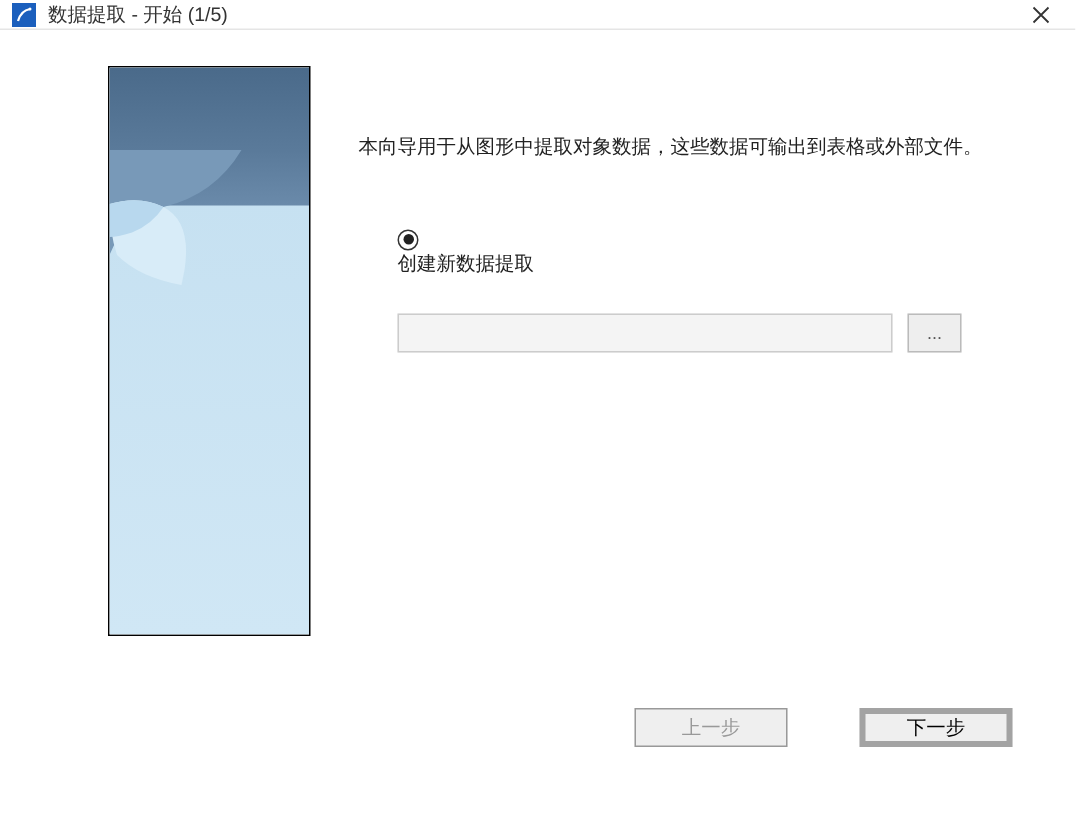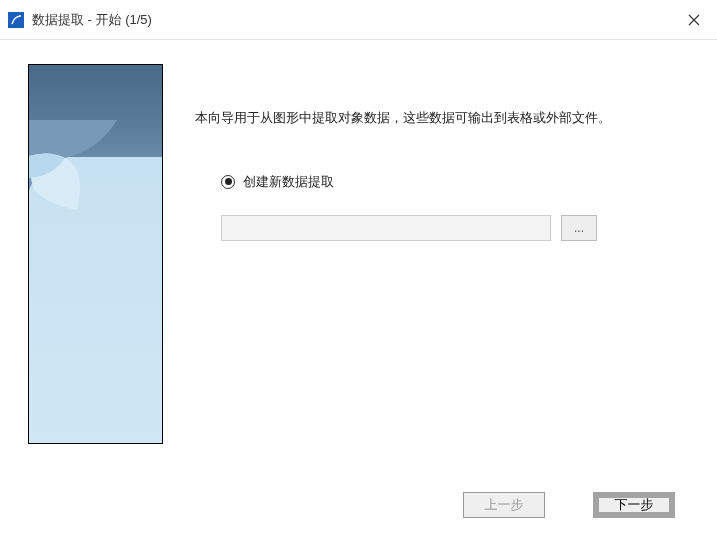--- a/index.html
+++ b/index.html
@@ -5,21 +5,21 @@
     * { box-sizing: border-box; margin: 0; padding: 0; }
     body {
       font-family: "Microsoft YaHei", "SimSun", Arial, sans-serif;
       font-size: 12px;
       background: #fff;
       width: 717px;
       height: 551px;
       overflow: hidden;
     }
     .titlebar {
-      height: 40px;
+      height: 20px;
       display: flex;
       align-items: center;
       padding: 0 0 0 8px;
       border-bottom: 1px solid #e5e5e5;
     }
     .titlebar .app-icon {
       width: 16px;
       height: 16px;
       background: #1b5fbd;
       margin-right: 8px;
@@ -39,20 +39,21 @@
       display: flex;
       align-items: center;
       justify-content: center;
       cursor: pointer;
     }
     .titlebar .close svg { display: block; }
     .content {
       display: flex;
       padding: 24px 28px 12px 28px;
       height: 452px;
+      margin-left: 44px;
     }
     .left-panel {
       width: 135px;
       height: 380px;
       border: 1.5px solid #000;
       position: relative;
       overflow: hidden;
       flex-shrink: 0;
     }
     .page-bg {
@@ -81,25 +82,25 @@
       padding-top: 44px;
     }
     .intro {
       font-size: 13px;
       color: #222;
       margin-bottom: 44px;
       line-height: 1.6;
     }
     .radio-row {
       display: flex;
-      align-items: center;
       margin-bottom: 24px;
       padding-left: 26px;
       font-size: 13px;
       color: #222;
+      flex-direction: column;
     }
     .radio {
       width: 14px;
       height: 14px;
       border: 1px solid #333;
       border-radius: 50%;
       margin-right: 8px;
       display: flex;
       align-items: center;
       justify-content: center;
@@ -139,36 +140,36 @@
       font-size: 12px;
       color: #555;
     }
     .footer {
       display: flex;
       justify-content: flex-end;
       gap: 48px;
       padding: 0 42px 20px 0;
     }
     .btn {
-      width: 82px;
+      width: 102px;
       height: 26px;
       border: 1px solid #999;
       background: #efefef;
       font-size: 13px;
       display: flex;
       align-items: center;
       justify-content: center;
       cursor: pointer;
     }
     .btn.disabled {
       color: #999;
       cursor: default;
     }
     .btn.primary {
-      border: 6px solid #a3a3a3;
+      border: 4px solid #a3a3a3;
     }
   </style>
 </head>
 <body>
 
 <div class="titlebar">
   <div class="app-icon">
     <svg width="12" height="12" viewBox="0 0 12 12">
       <path d="M2 10 Q 4 3 10 2" stroke="#fff" stroke-width="1.5" fill="none"></path>
       <circle cx="10" cy="2" r="1" fill="#fff"></circle>

